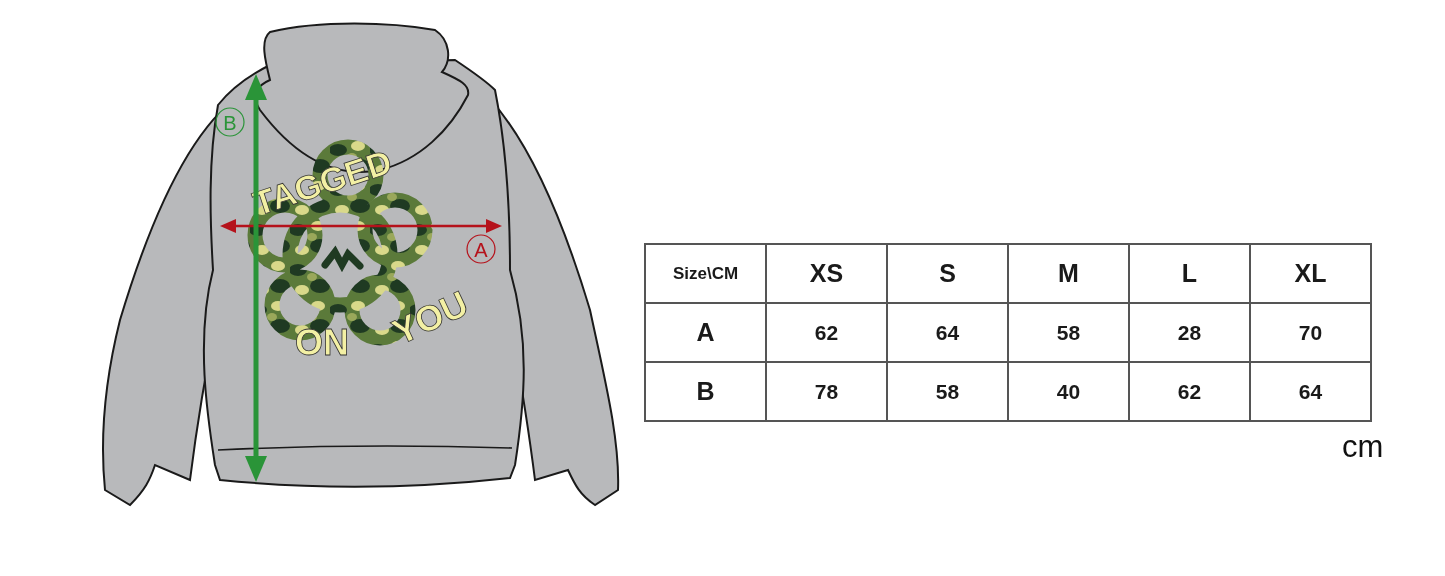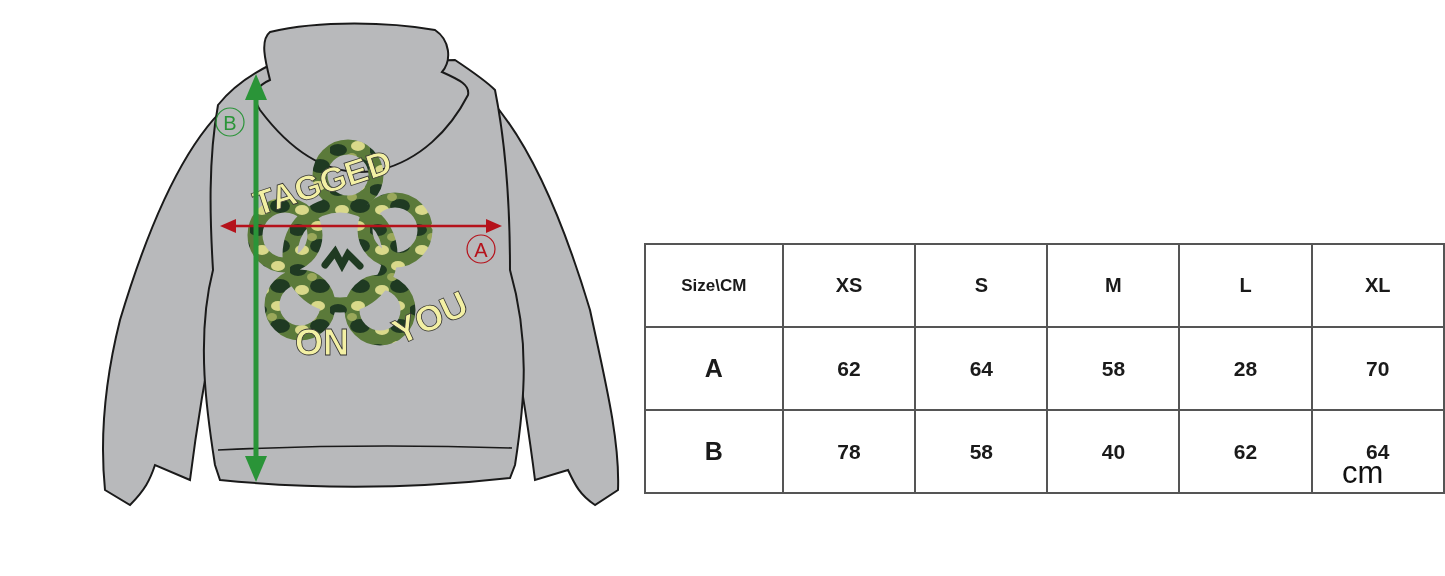--- a/index.html
+++ b/index.html
@@ -3,26 +3,26 @@
 <meta charset="utf-8">
 <style>
   html, body { margin:0; padding:0; background:#ffffff; }
   body { width:1445px; height:576px; position:relative; overflow:hidden;
          font-family:"Liberation Sans", sans-serif; }
   .illustration { position:absolute; left:90px; top:20px; width:540px; height:500px; }
   .size-table { position:absolute; left:644px; top:243px; border-collapse:collapse;
                 table-layout:fixed; }
   .size-table td, .size-table th {
     border:2px solid #555555; width:119px; height:57px; text-align:center; vertical-align:middle;
-    font-weight:bold; color:#1a1a1a; padding:12px; }
-  .size-table th { font-size:20px; }
+    font-weight:bold; color:#1a1a1a; padding:0; }
+  .size-table th { font-size:25px; }
   .size-table th.corner { font-size:17px; }
   .size-table td { font-size:21px; }
   .size-table td.rowhead { font-size:25px; }
-  .unit { position:absolute; left:1342px; top:455px; font-size:31px; color:#111; }
+  .unit { position:absolute; left:1342px; top:429px; font-size:31px; color:#111; }
 </style>
 </head>
 <body>
 
 <div class="illustration">
   <svg width="540" height="500" viewBox="0 0 540 500" xmlns="http://www.w3.org/2000/svg">
     <defs>
       <pattern id="camo" width="40" height="40" patternUnits="userSpaceOnUse">
         <rect width="40" height="40" fill="#5b7a3a"></rect>
         <ellipse cx="8" cy="10" rx="9" ry="6" fill="#1f3a22"></ellipse>

